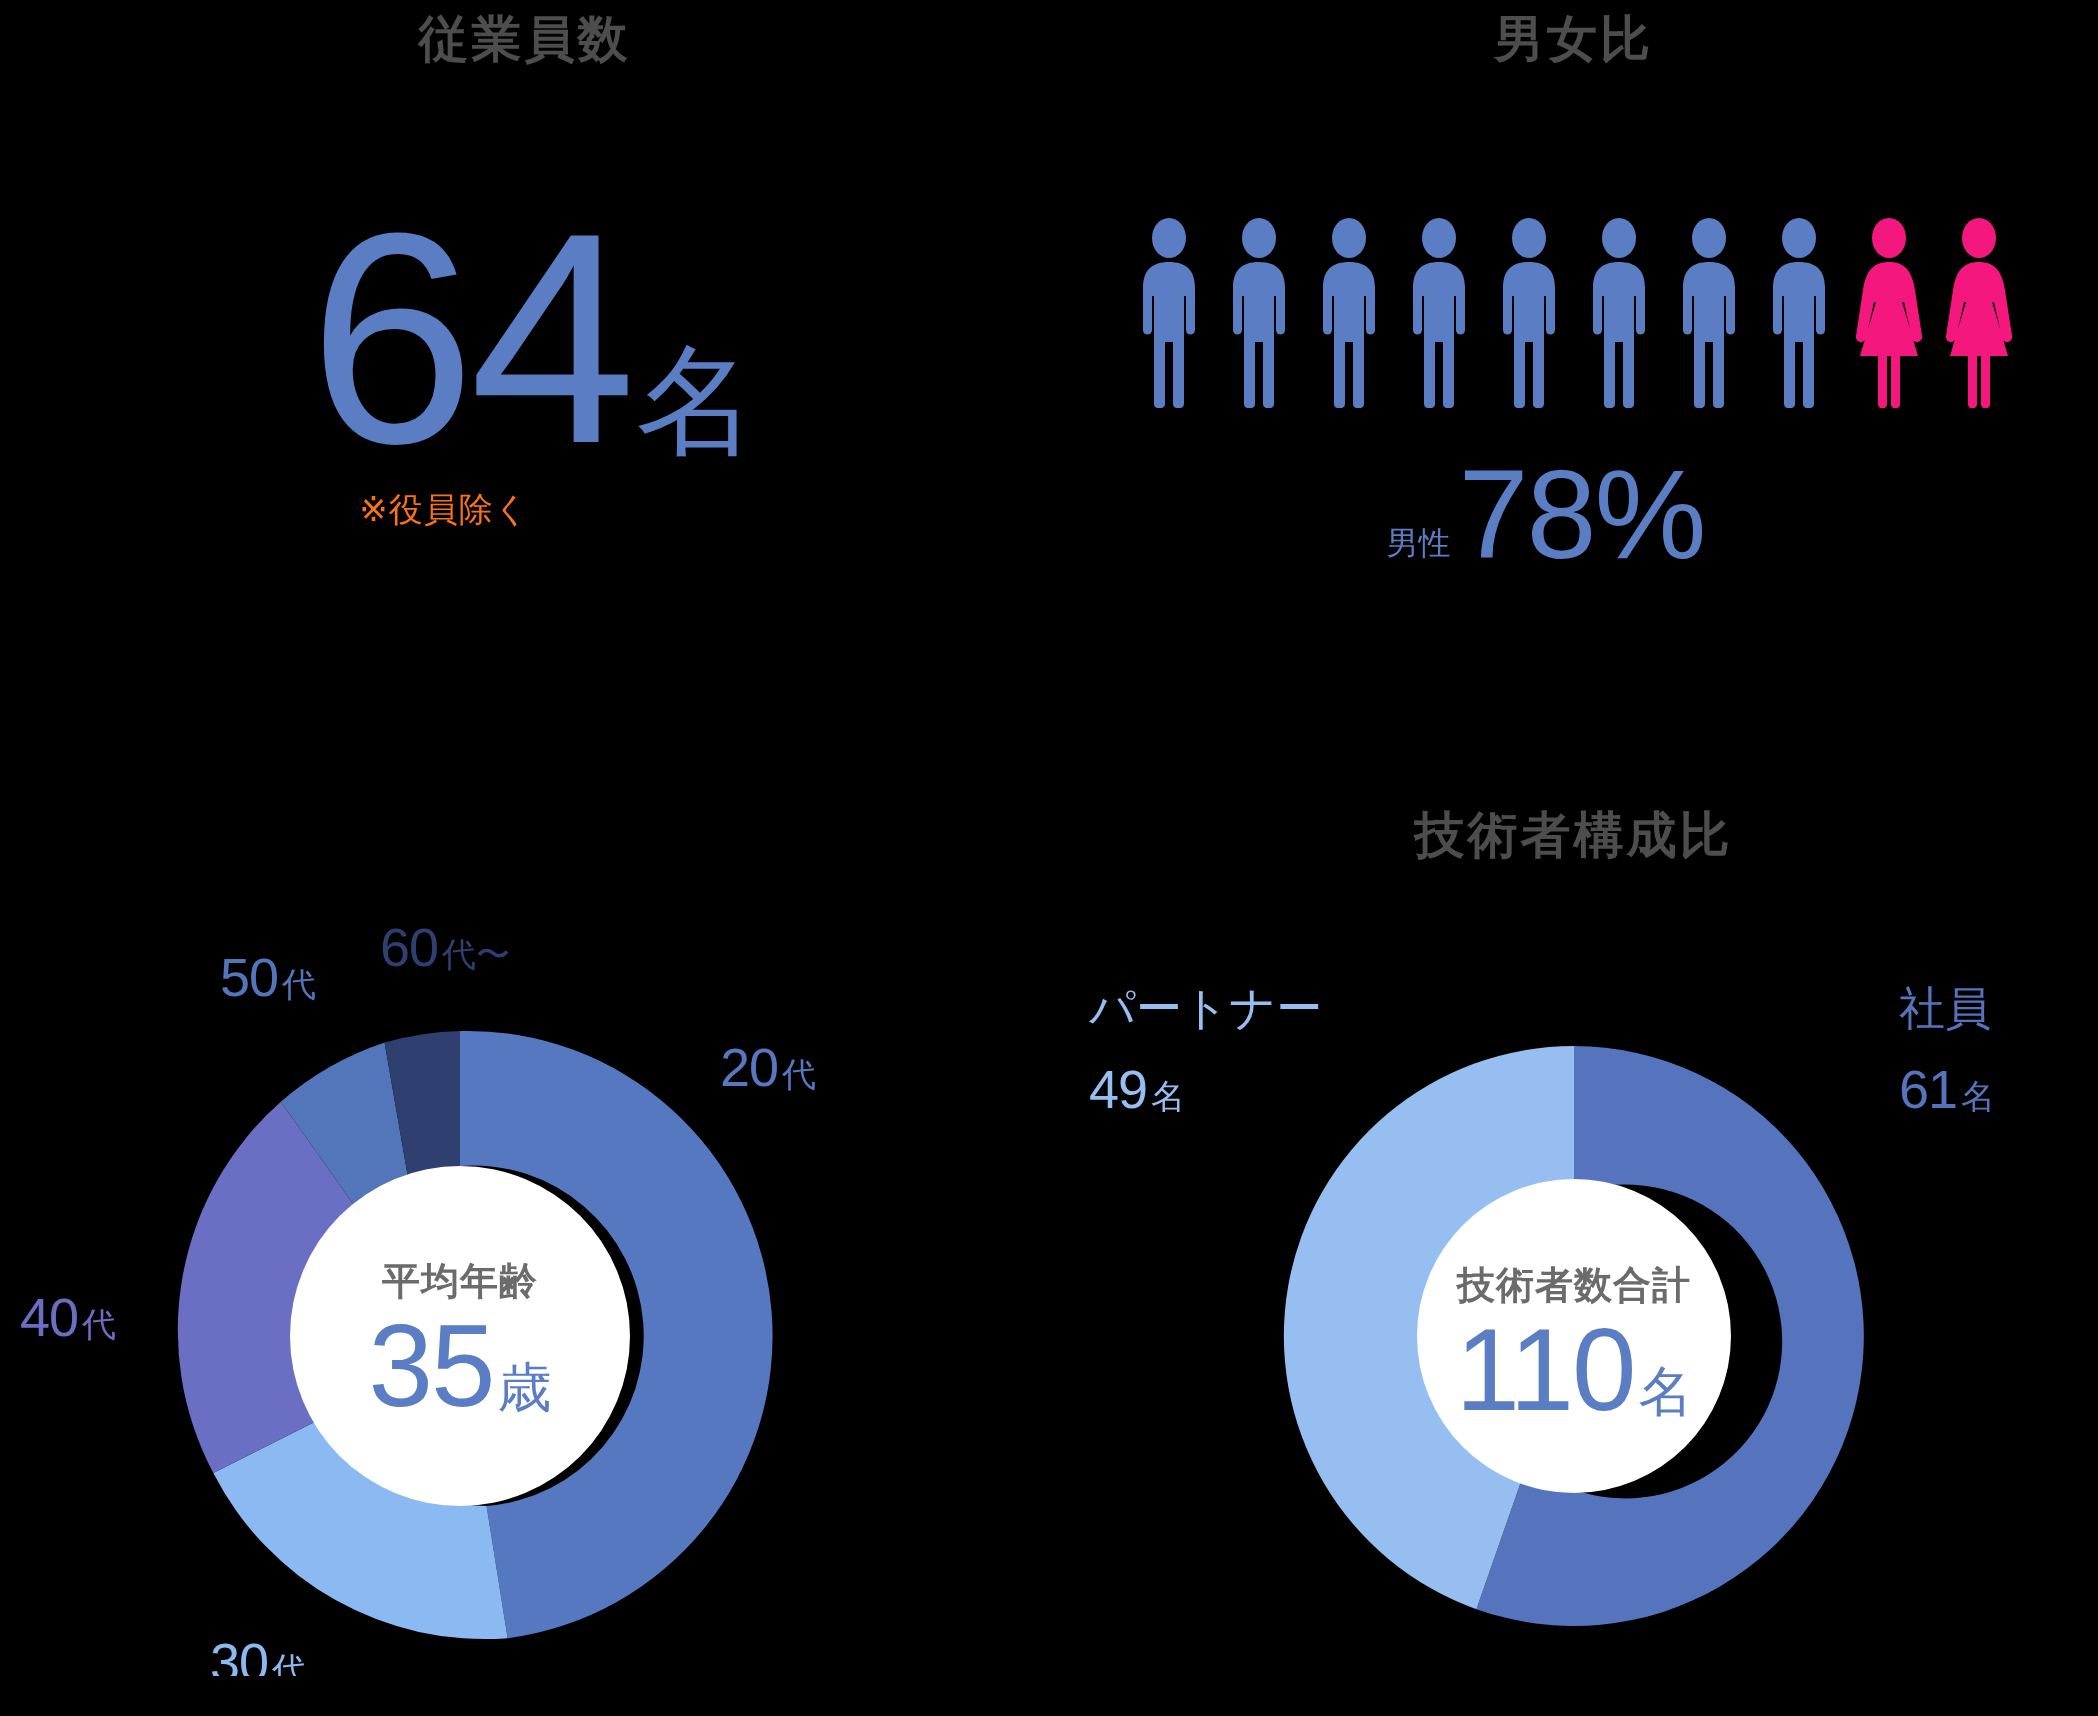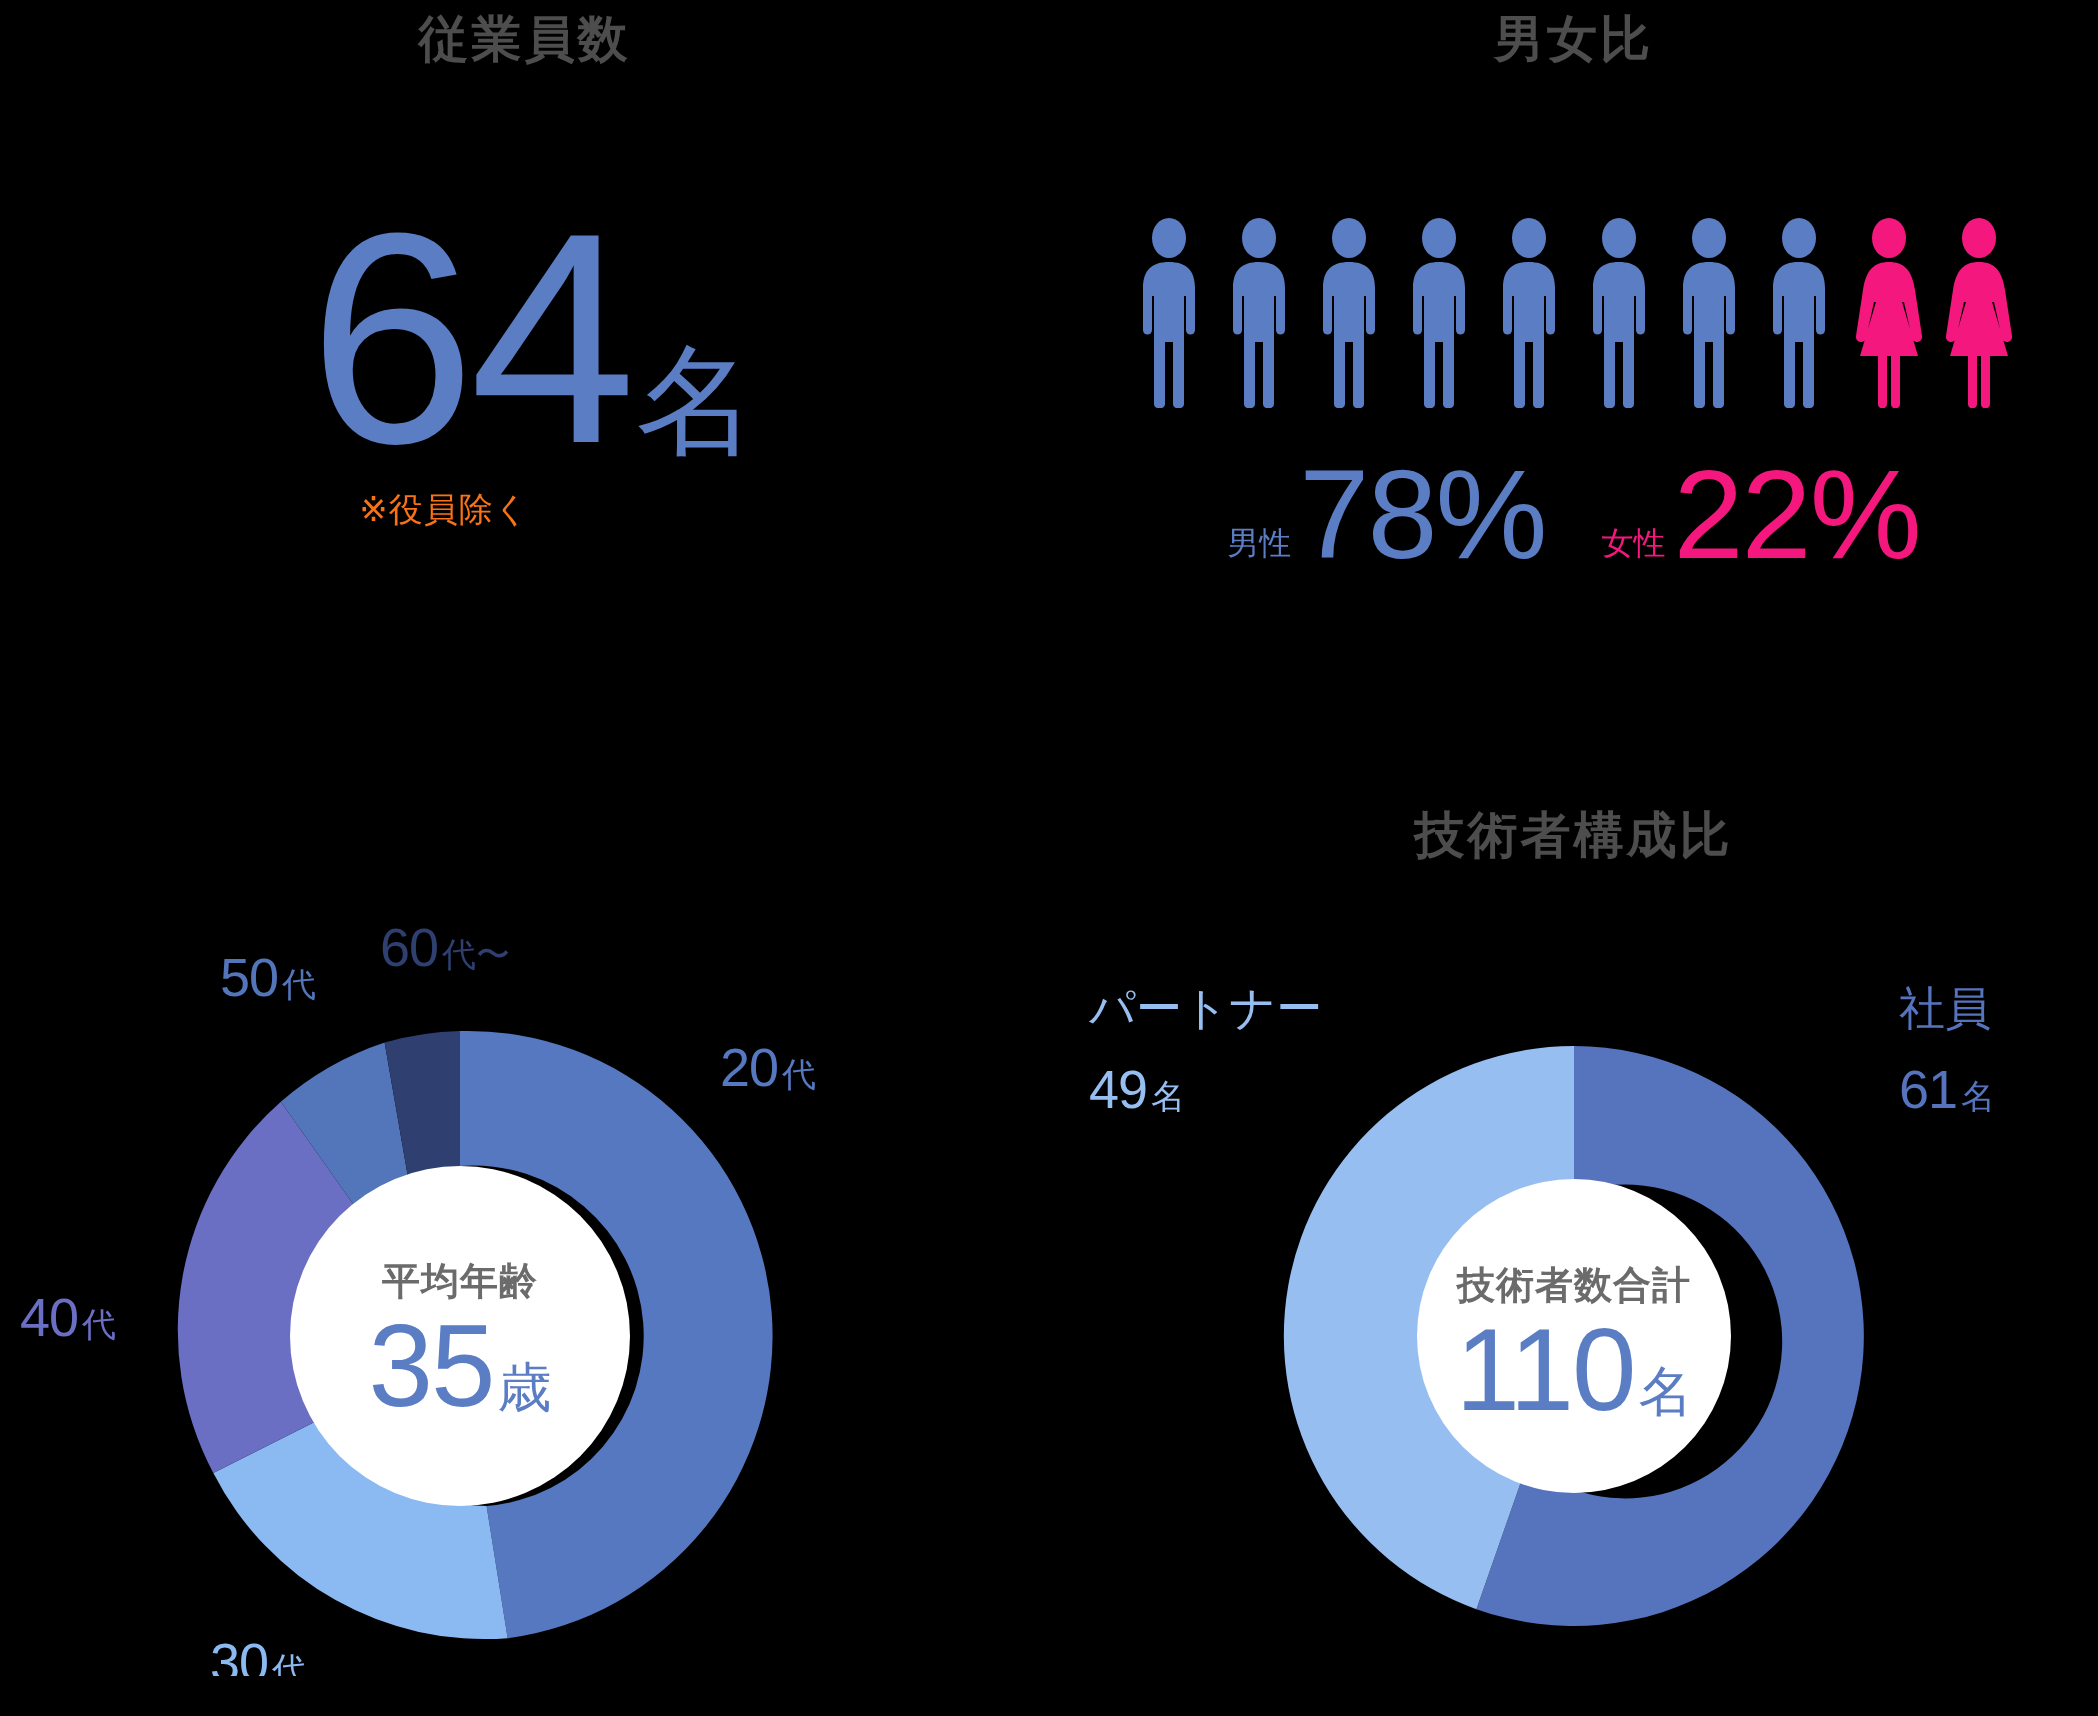--- a/index.html
+++ b/index.html
@@ -231,24 +231,20 @@
         <ellipse cx="39" cy="20" rx="17" ry="20" fill="#f4187e"></ellipse>
         <path d="M39 44 C24 44 16 52 13 72 L6 118 C5 124 14 127 16 120 L24 84 L26 84 L10 138 L28 138 L28 186 C28 192 37 192 37 186 L37 138 L41 138 L41 186 C41 192 50 192 50 186 L50 138 L68 138 L52 84 L54 84 L62 120 C64 127 73 124 72 118 L65 72 C62 52 54 44 39 44 Z" fill="#f4187e"></path>
       </svg>
     </div>
 
     <div class="gender-stats">
       <div class="gender-group male">
         <span class="gender-label">男性</span>
         <span class="gender-value">78%</span>
       </div>
-      <div class="gender-group female">
-        <span class="gender-label">女性</span>
-        <span class="gender-value">22%</span>
-      </div>
     </div>
   </section>
 
   <section class="panel" id="panel-age">
 
     <div class="donut-stage">
       <svg class="donut-svg" width="1010" height="790" viewBox="0 0 1010 790" xmlns="http://www.w3.org/2000/svg">
 
         <path fill="#5678c0" d="M 440 145
                  A 305 305 0 0 1 487.66 752.26

